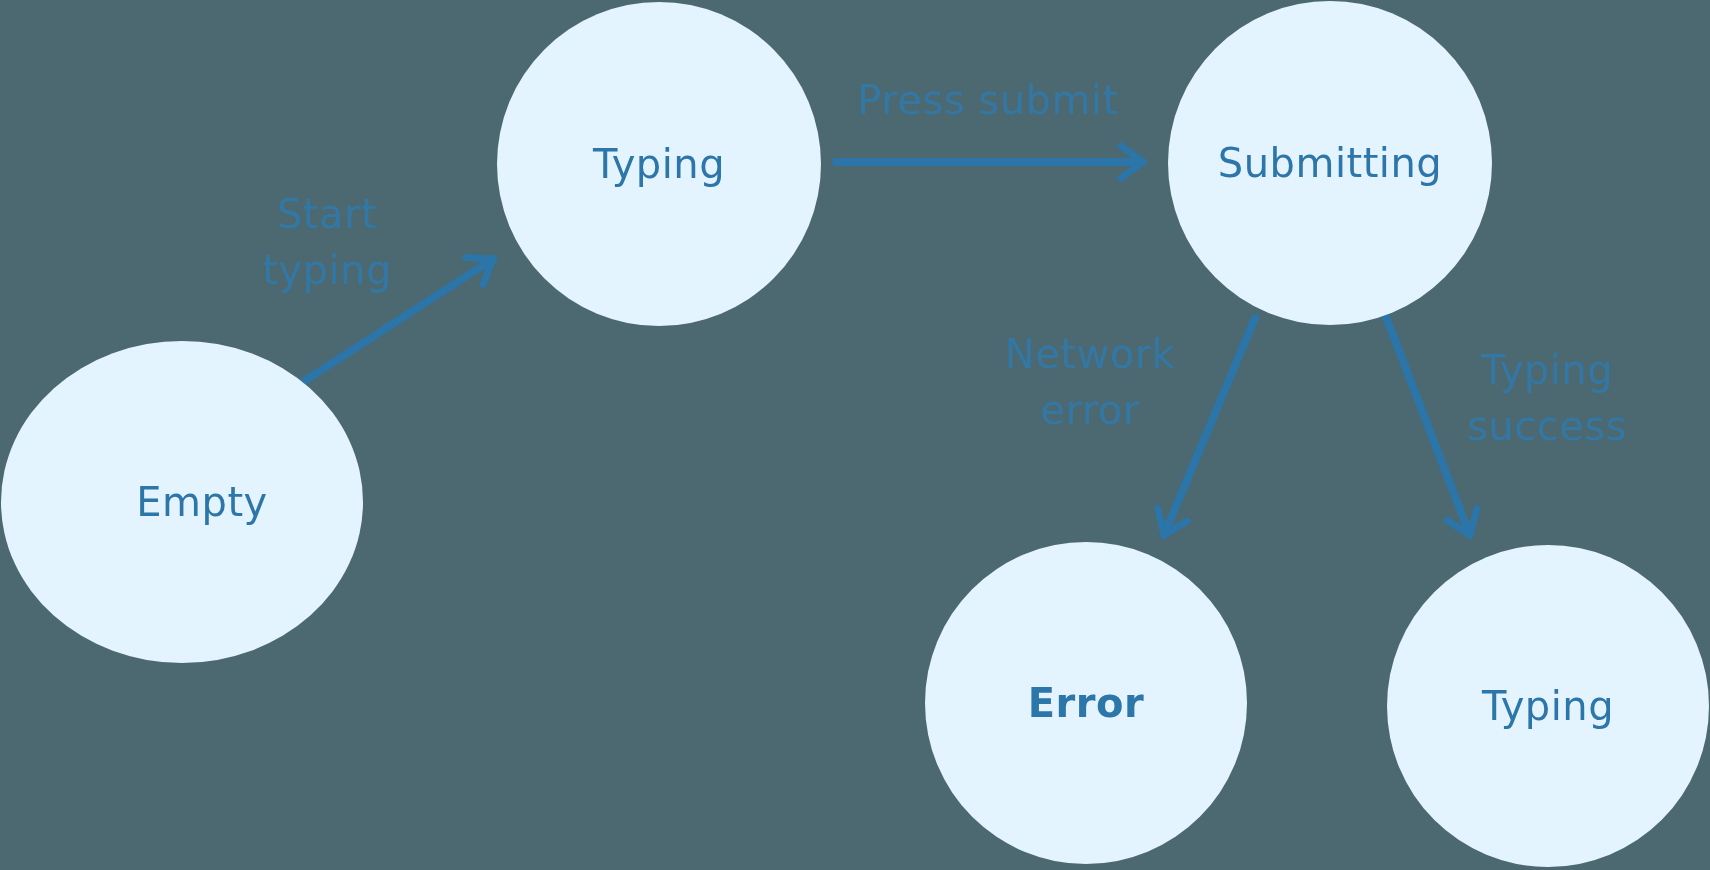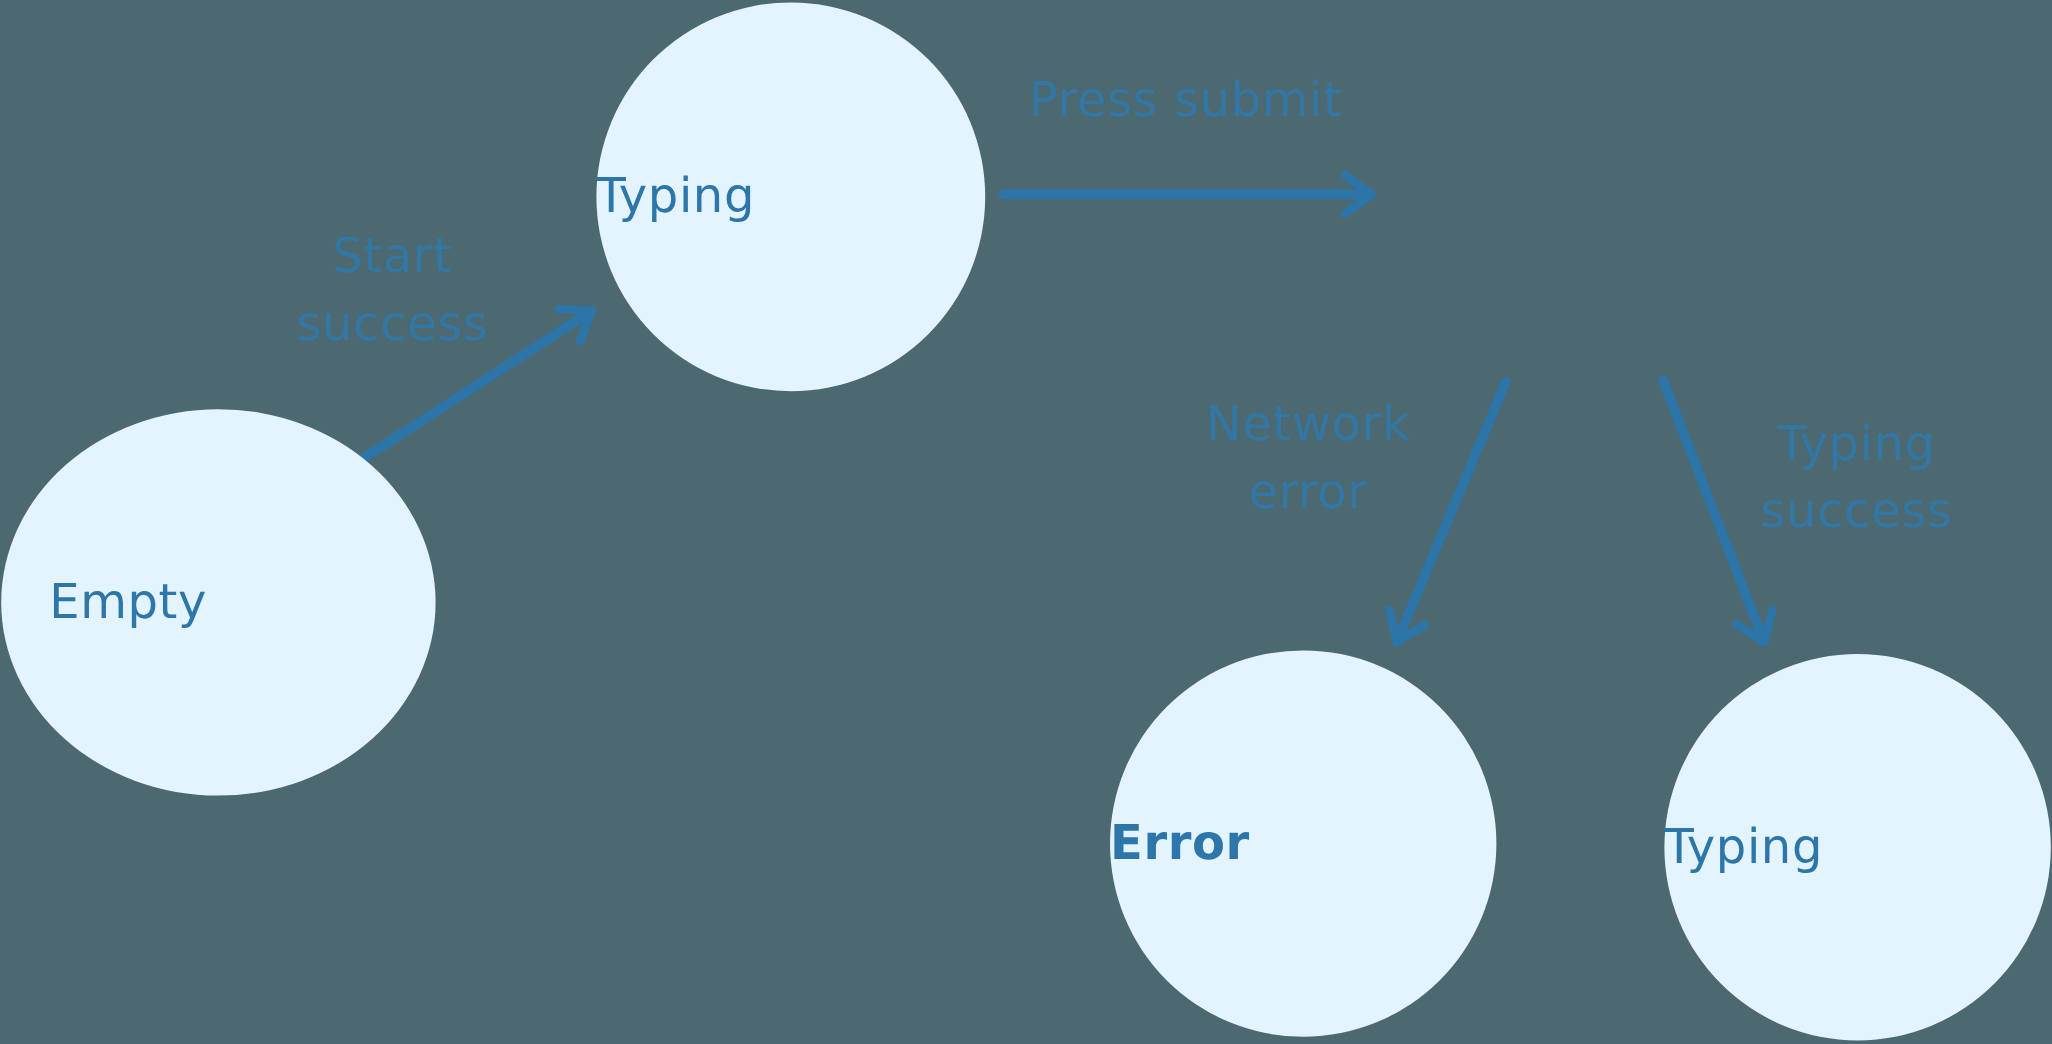--- a/index.html
+++ b/index.html
@@ -27,20 +27,21 @@
     pointer-events: none;
   }
   .node {
     position: absolute;
     width: 322px;
     height: 322px;
     border-radius: 50%;
     background: #E3F4FE;
     display: flex;
     align-items: center;
+    justify-content: center;
   }
   .node .node-label {
     color: #2D76A9;
     font-size: 40px;
     letter-spacing: 0.5px;
     white-space: nowrap;
   }
   .node-empty      { left: 1px;    top: 341px; padding-left: 40px; }
   .node-typing     { left: 497px;  top: 2px;   width: 324px; height: 324px; }
   .node-submitting { left: 1168px; top: 1px;   width: 324px; height: 324px; }
@@ -50,21 +51,21 @@
   .edge-label {
     position: absolute;
     color: #3179A9;
     opacity: 0.92;
     font-size: 40px;
     line-height: 1.4;
     letter-spacing: 0.5px;
     text-align: center;
   }
   .lbl-start-typing    { left: 247px;  top: 186px; width: 160px; }
-  .lbl-press-submit    { left: 828px;  top: 56px;  width: 320px; }
+  .lbl-press-submit    { left: 828px;  top: 72px;  width: 320px; }
   .lbl-network-error   { left: 1000px; top: 326px; width: 180px; }
   .lbl-network-success { left: 1457px; top: 342px; width: 180px; }
 </style>
 </head>
 <body>
 
 <div class="canvas">
 
   <svg class="edges-svg" viewBox="0 0 1710 870" xmlns="http://www.w3.org/2000/svg">
     <defs>
@@ -79,30 +80,33 @@
   </svg>
 
   <div class="node node-empty">
     <span class="node-label">Empty</span>
   </div>
 
   <div class="node node-typing">
     <span class="node-label">Typing</span>
   </div>
 
+  <div class="node node-submitting">
+    <span class="node-label">Submitting</span>
+  </div>
 
   <div class="node node-error">
     <span class="node-label">Error</span>
   </div>
 
   <div class="node node-success">
     <span class="node-label">Typing</span>
   </div>
 
-  <div class="edge-label lbl-start-typing">Start success</div>
+  <div class="edge-label lbl-start-typing">Start typing</div>
 
   <div class="edge-label lbl-press-submit">Press submit</div>
 
   <div class="edge-label lbl-network-error">Network error</div>
 
   <div class="edge-label lbl-network-success">Typing success</div>
 
 </div>
 
 </body></html>

